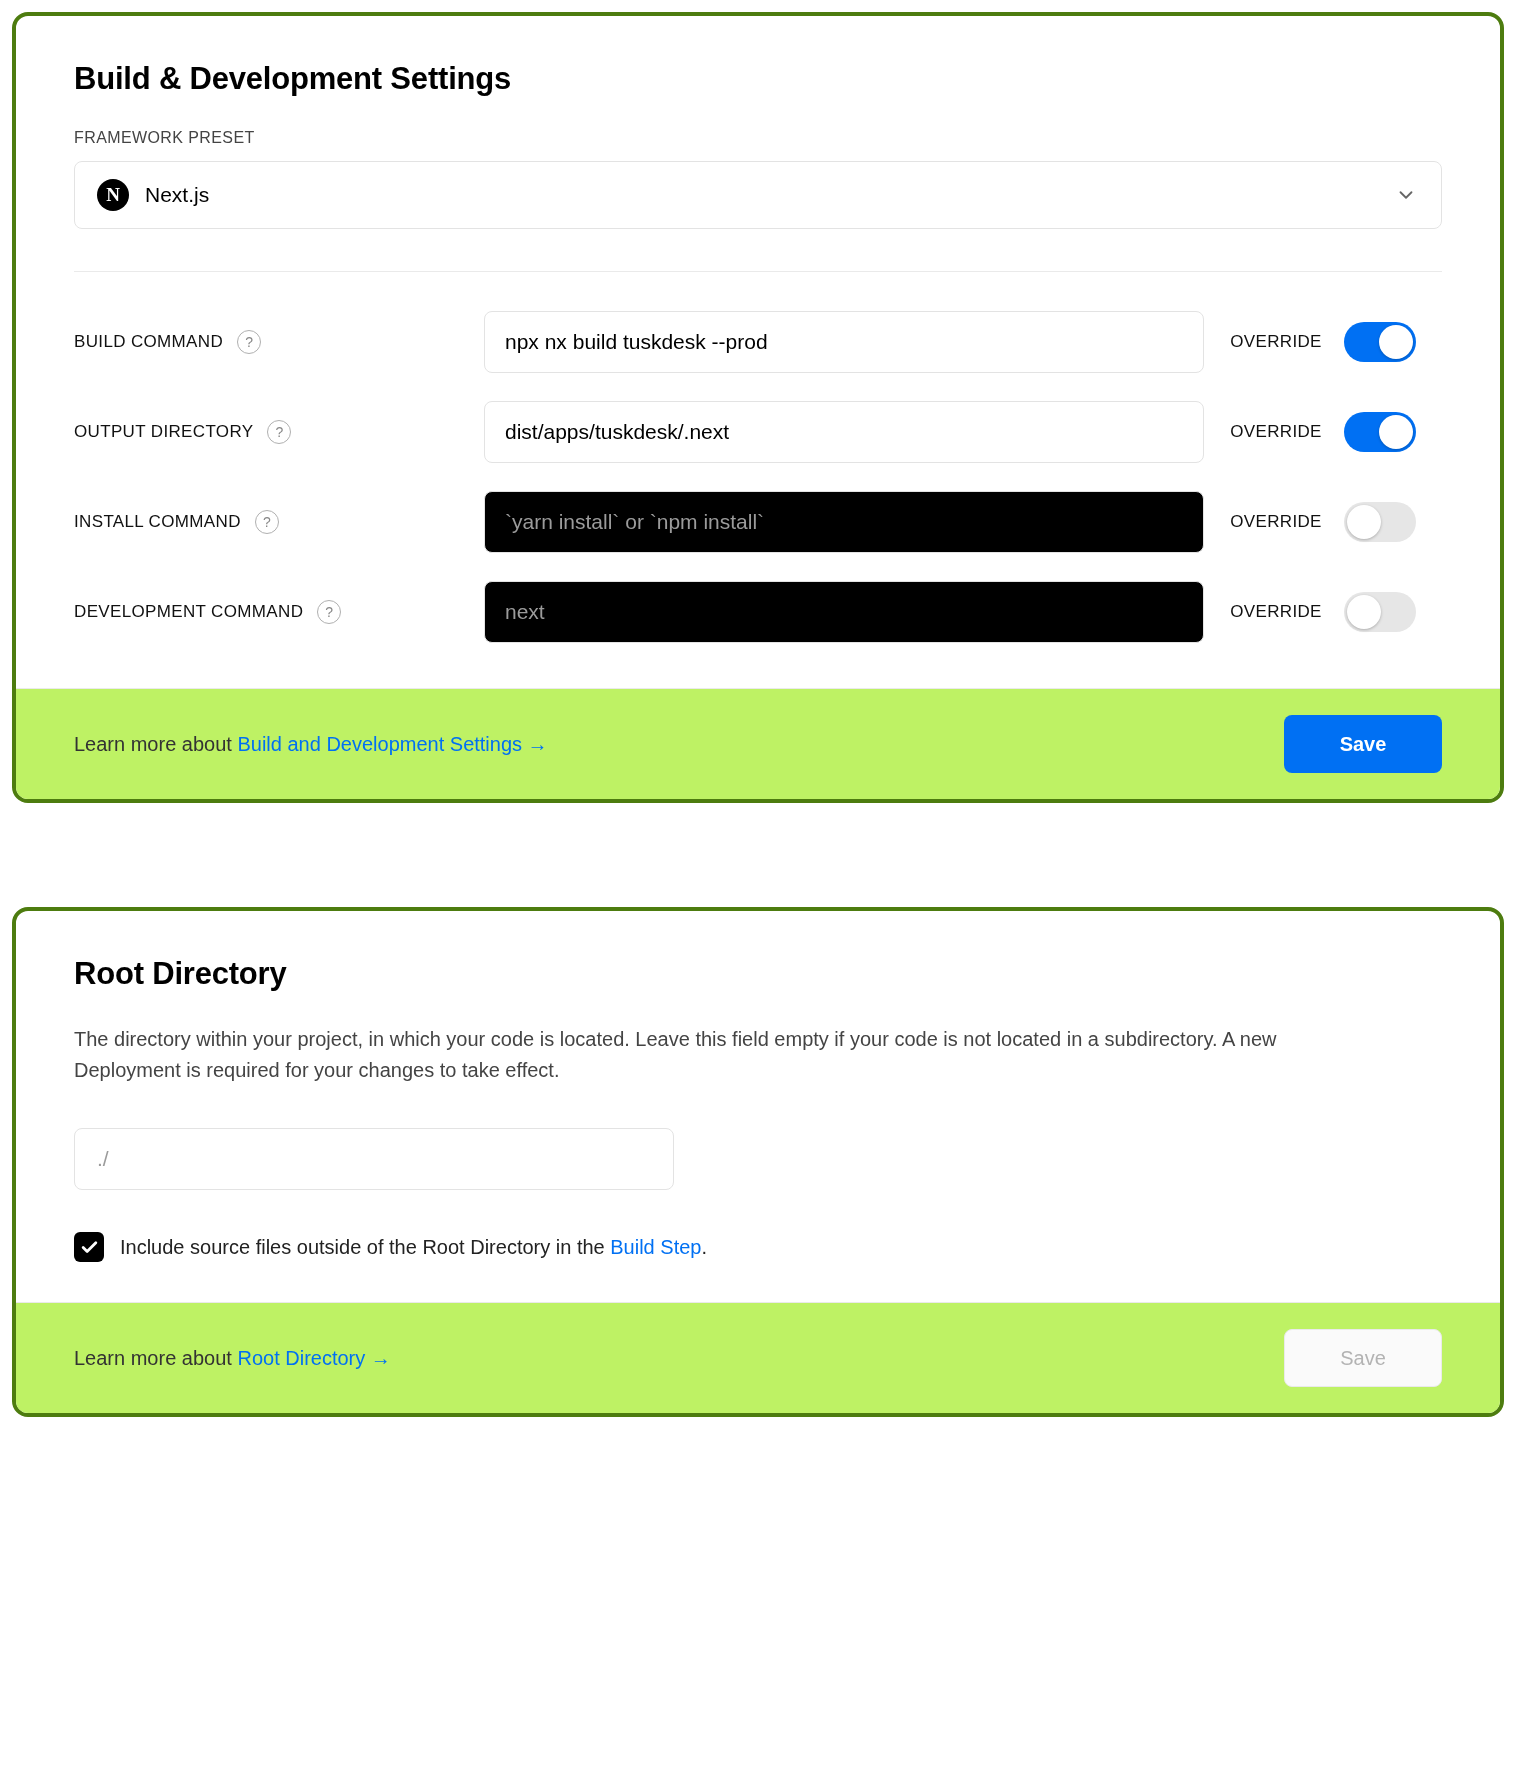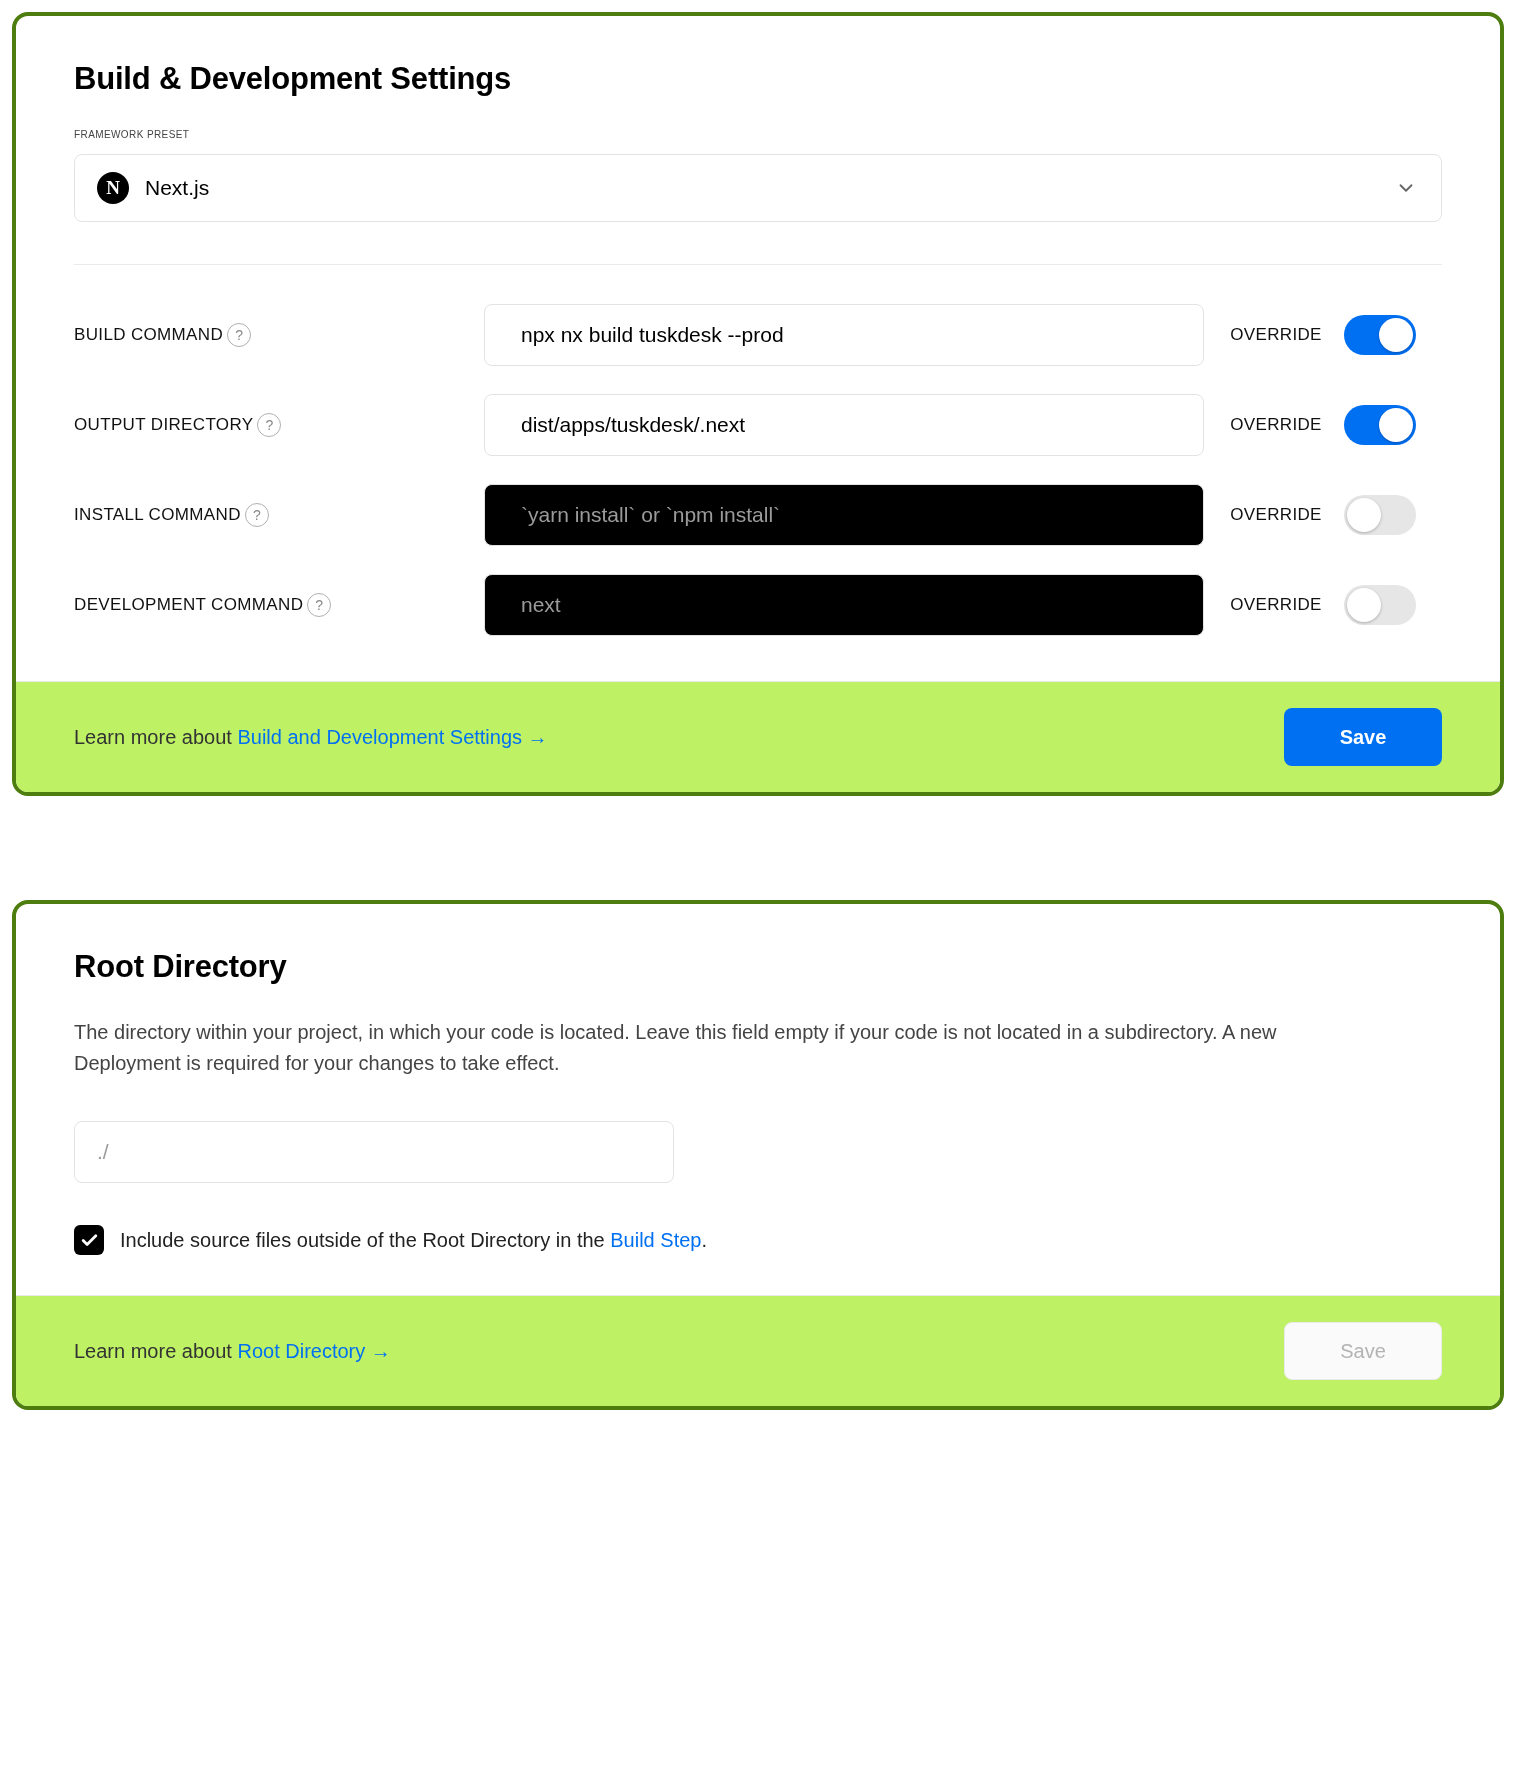--- a/index.html
+++ b/index.html
@@ -49,21 +49,21 @@
   }
   p.desc {
     font-size: 20px;
     line-height: 1.55;
     color: #444444;
     margin: 0 0 42px 0;
     max-width: 1260px;
   }
 
   .field-label-small {
-    font-size: 10px;
+    font-size: 16px;
     letter-spacing: 0.4px;
     color: #444444;
     margin-bottom: 14px;
   }
 
   .select-box {
     height: 68px;
     border: 1px solid #e3e3e3;
     border-radius: 8px;
     display: flex;
@@ -114,21 +114,21 @@
     display: flex;
     align-items: center;
     min-height: 72px;
     margin-bottom: 18px;
   }
   .row:last-child { margin-bottom: 0; }
 
   .row-label {
     display: flex;
     align-items: center;
-    gap: 4px;
+    gap: 14px;
     width: 410px;
     flex: 0 0 410px;
   }
   .row-label .txt {
     font-size: 17px;
     letter-spacing: 0.35px;
     color: #111;
   }
   .help {
     width: 24px;
@@ -146,21 +146,21 @@
 
   .row-input {
     flex: 0 0 720px;
     width: 720px;
   }
   input.text-input {
     width: 100%;
     height: 62px;
     border: 1px solid #e3e3e3;
     border-radius: 8px;
-    padding: 0 36px;
+    padding: 0 20px;
     font-size: 21px;
     font-family: "Liberation Sans", sans-serif;
     color: #000;
     background: #ffffff;
     outline: none;
   }
   input.text-input::placeholder { color: #9b9b9b; }
   input.text-input.disabled {
     background: #000000;
     color: #9b9b9b;

